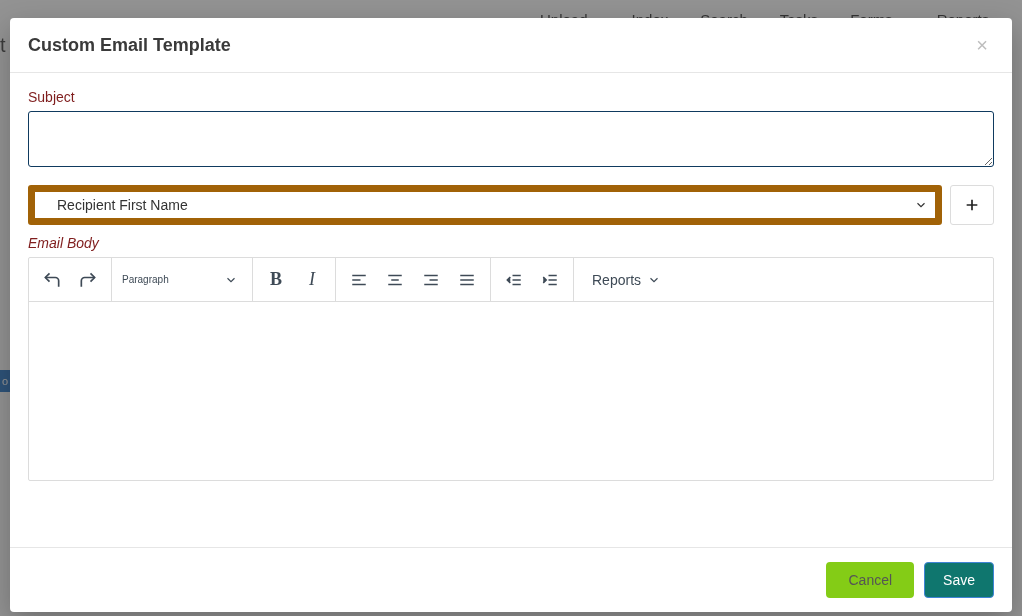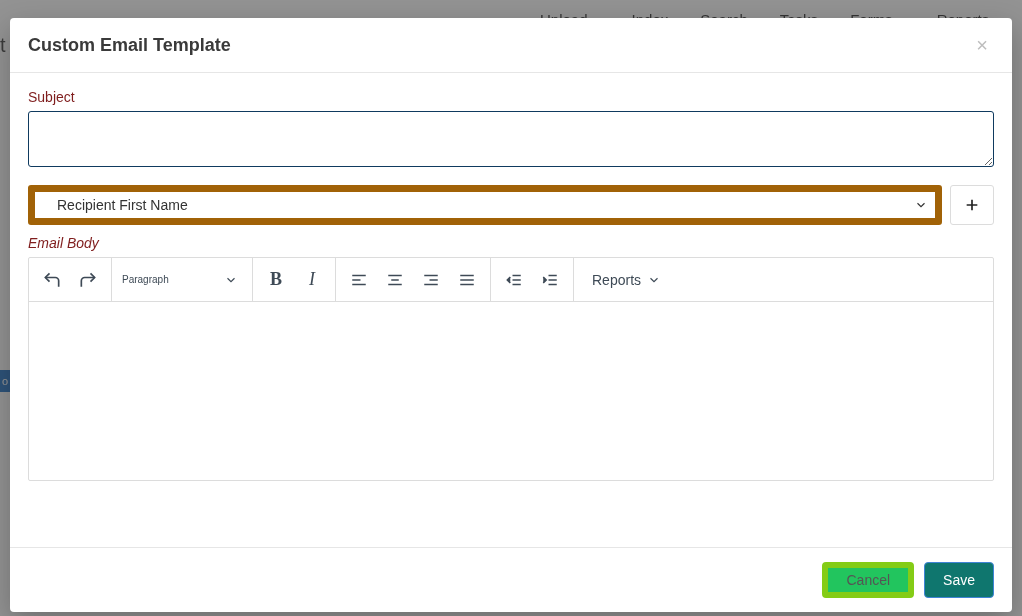--- a/index.html
+++ b/index.html
@@ -202,22 +202,22 @@
   }
   .btn {
     height: 36px;
     padding: 0 18px;
     border-radius: 4px;
     font-size: 14px;
     cursor:pointer;
     display:flex; align-items:center; justify-content:center;
   }
   .btn-cancel {
-    background:#22c55e;
-    border:6px solid #84cc16;
+    background:#84cc16;
+    border:4px solid #84cc16;
     color:#555;
   }
   .btn-save {
     background:#0f766e;
     border:1px solid #3f84d6;
     color:#fff;
   }
 
   svg { display:block; }
 </style>

